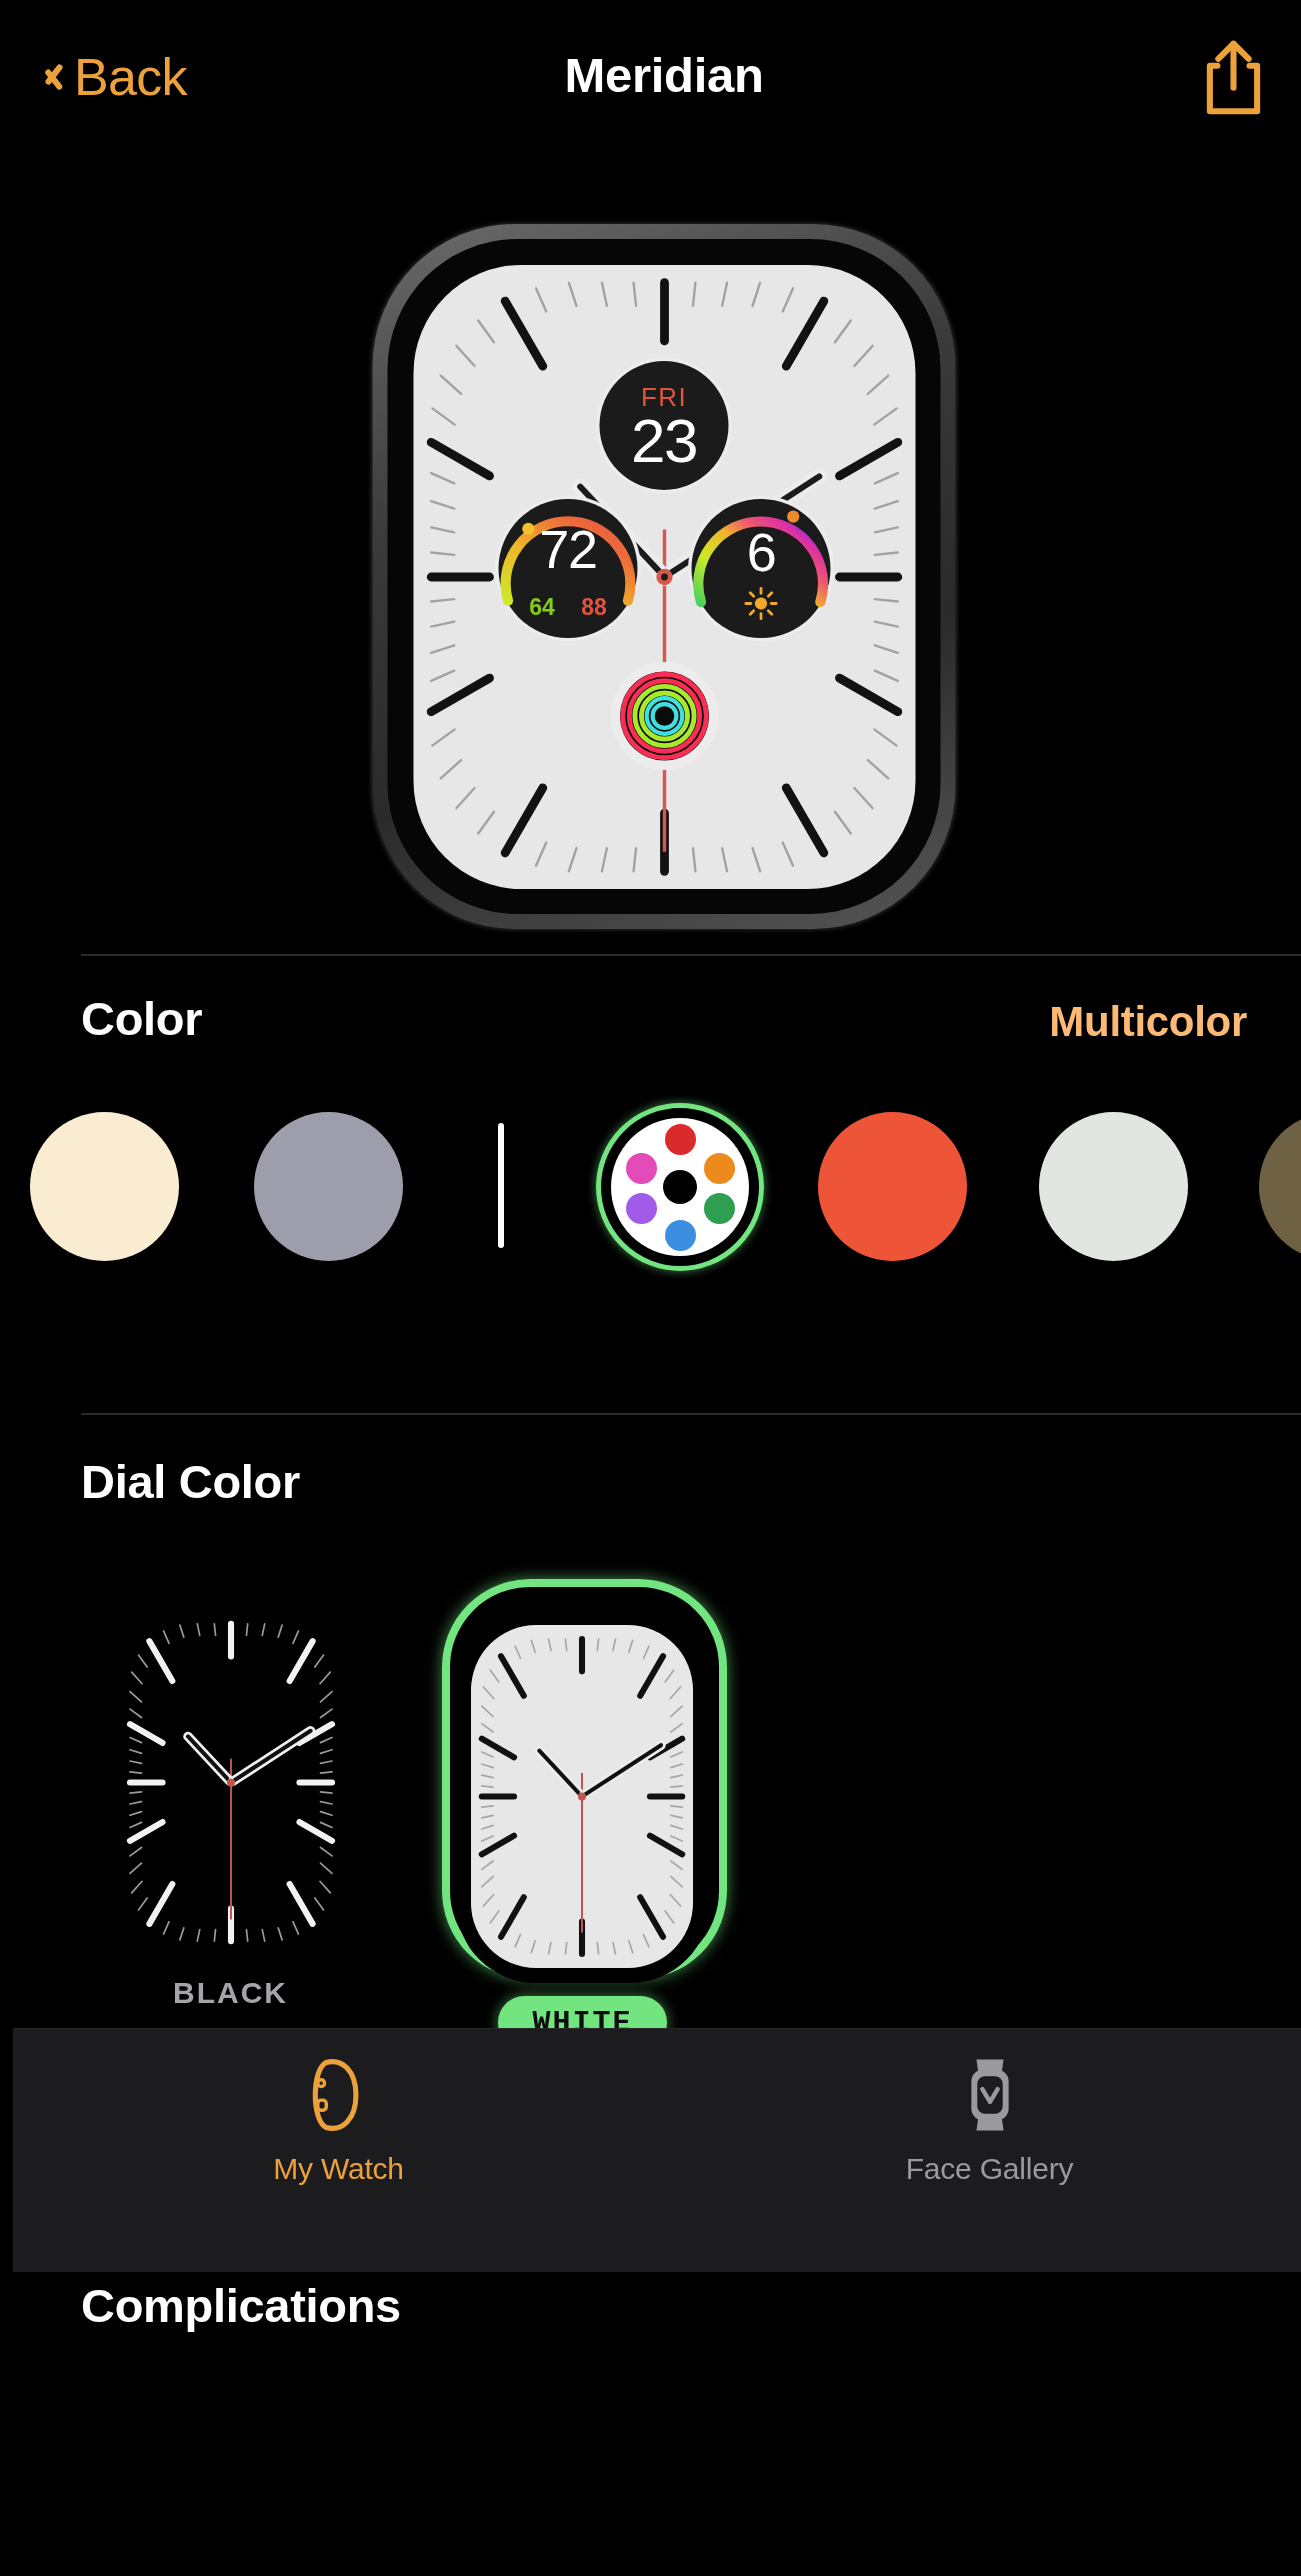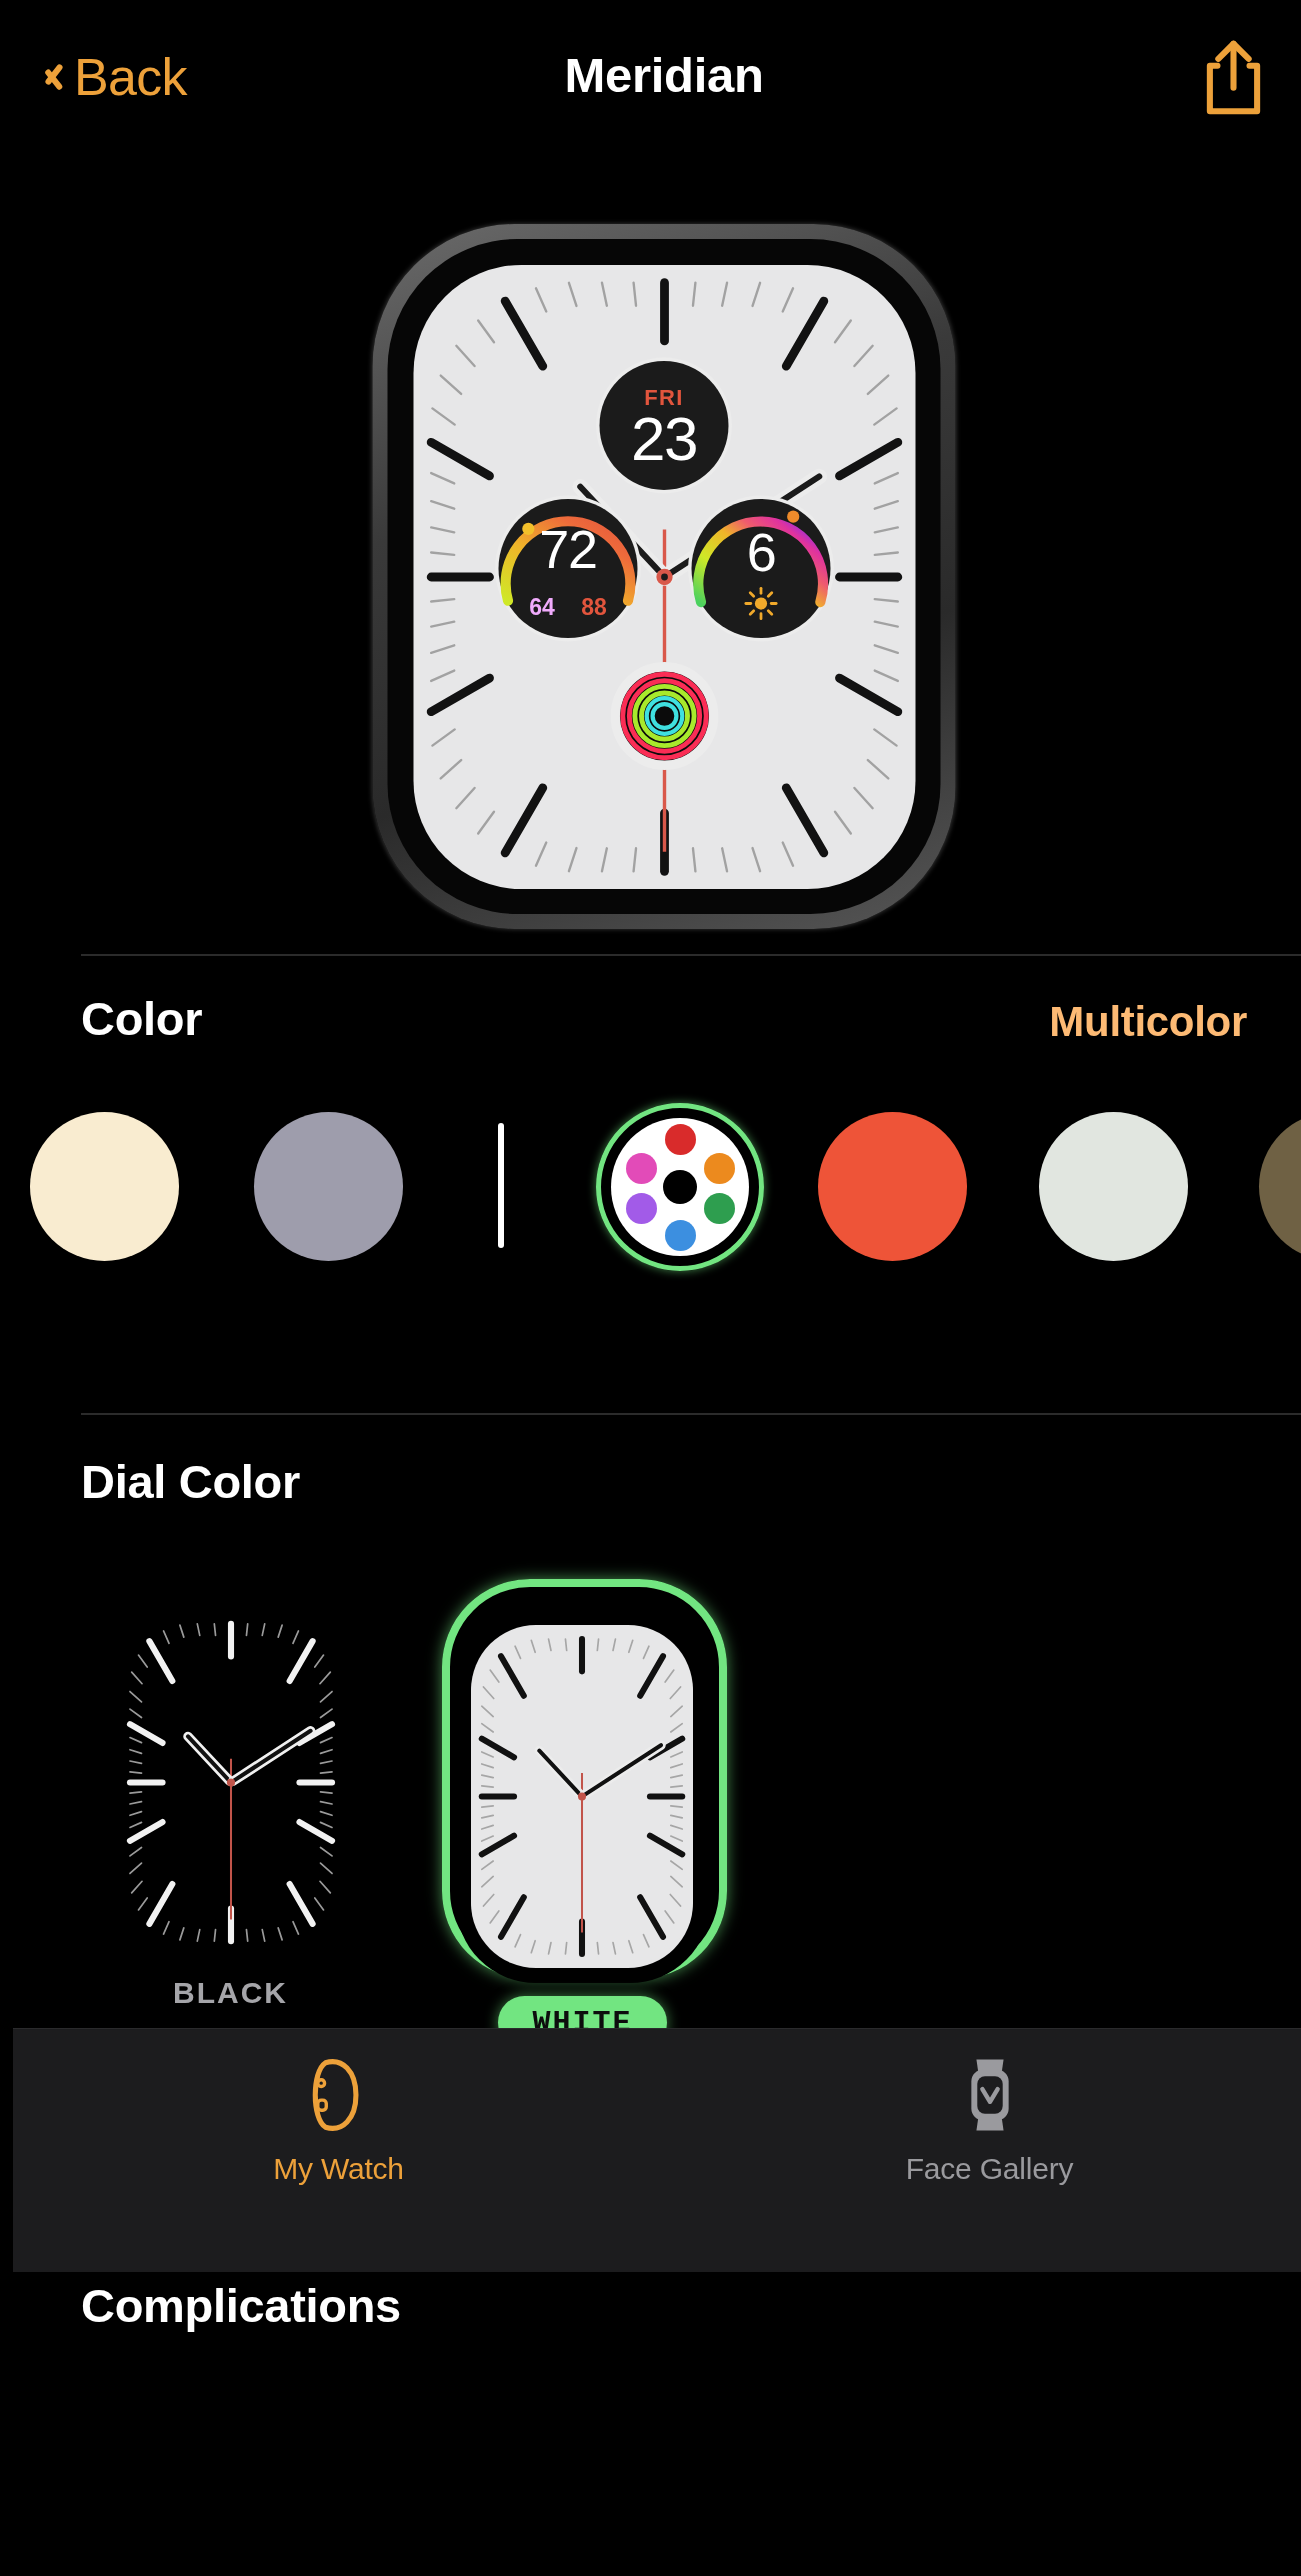--- a/index.html
+++ b/index.html
@@ -56,26 +56,26 @@
   .watch-dial {
     position:absolute; left:41px; top:41px; width:502px; height:624px;
     border-radius:108px; background:#E7E7E8; overflow:hidden;
   }
 
   .subdial {
     position:absolute; border-radius:50%; background:#1b1b1b;
     box-shadow:0 0 0 3.4px #ececec;
   }
   .date-dial { width:129px; height:129px; }
-  .date-dow { color:#E2553D; font-size:22px; font-weight:700; letter-spacing:1.4px; }
+  .date-dow { color:#E2553D; font-size:26px; font-weight:400; letter-spacing:1.4px; }
   .date-num { color:#fff; font-size:62px; font-weight:500; line-height:0.9; letter-spacing:-1.4px; }
 
   .gauge { width:139px; height:139px; }
   .gauge-val { color:#fff; font-size:54px; font-weight:500; line-height:1; letter-spacing:-1.4px; }
-  .gauge-lo { color:#f0abfc; font-size:23px; font-weight:700; }
+  .gauge-lo { color:#84cc16; font-size:23px; font-weight:700; }
   .gauge-hi { color:#E2553D; font-size:23px; font-weight:700; }
 
   .rings { position:absolute; width:108px; height:108px; border-radius:50%; }
 
   
   .divider {
     position:absolute; left:68px; width:1234px; height:2px; background:#2b2b2b;
   }
   .sec-title {
     position:absolute; color:#fff; font-size:47px; font-weight:700; letter-spacing:-0.3px;

